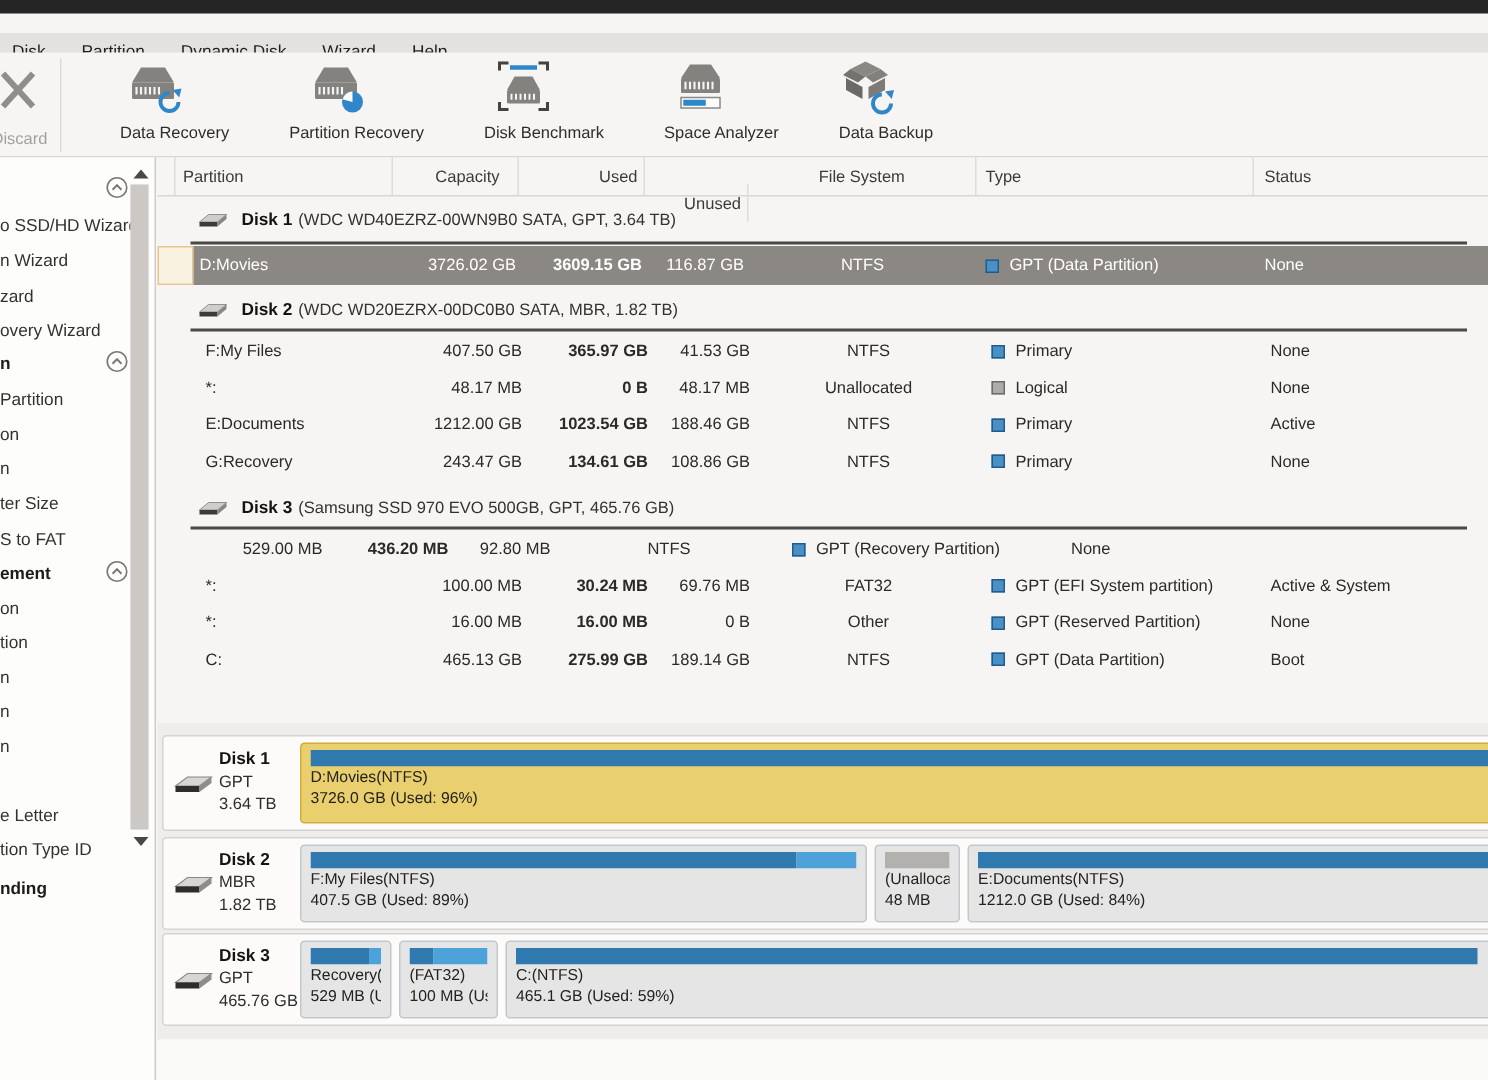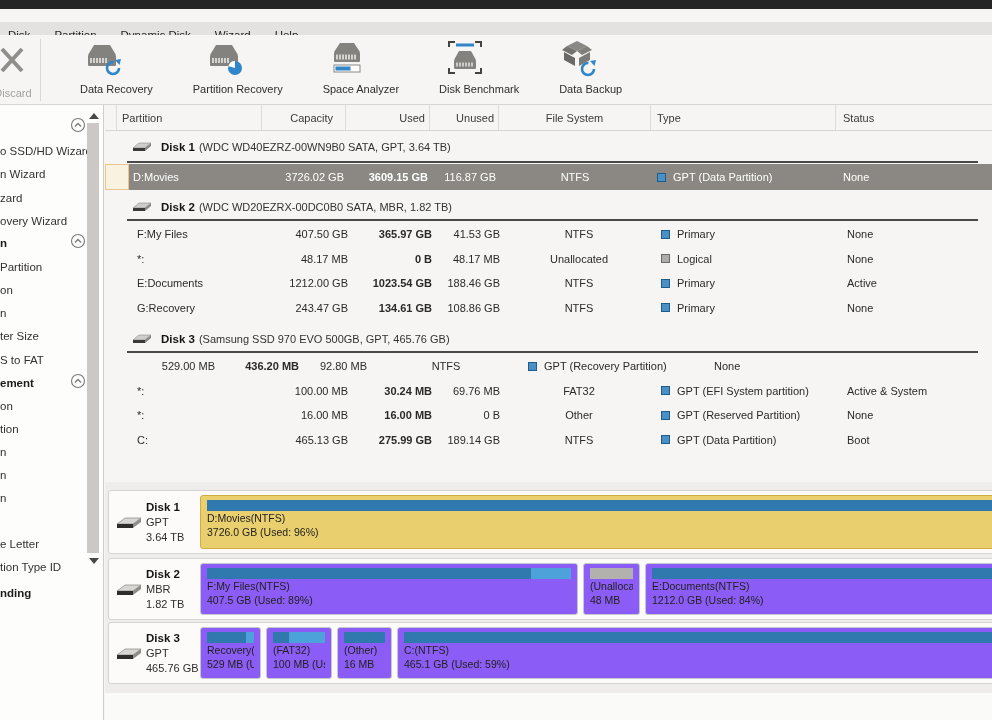--- a/index.html
+++ b/index.html
@@ -35,21 +35,21 @@
 
   
   #main { position:absolute; left:105px; top:105px; width:887px; height:615px; background:#f6f5f3; }
   #table-header { position:absolute; left:0; top:0; width:887px; height:26px; background:#f6f5f3; border-bottom:1px solid #d8d6d3; display:flex; font-size:11px; color:#3b3a38; }
   .hc { display:flex; align-items:center; border-right:1px solid #dedcd9; height:100%; }
   .hc.last { border-right:none; }
   .h-ind { width:12px; }
   .h-part { width:145px; padding-left:5px; }
   .h-cap { width:84px; justify-content:flex-end; padding-right:12px; }
   .h-used { width:84px; justify-content:flex-end; padding-right:4px; }
-  .h-unused { width:69px; justify-content:flex-end; padding-right:4px; }
+  .h-unused { width:69px; justify-content:flex-end; padding-right:4px;margin-top:18px; }
   .h-fs { width:152px; justify-content:center; }
   .h-type { width:185px; padding-left:6px; }
   .h-status { flex:1; padding-left:7px; }
 
   .disk-group-header { position:absolute; left:0; height:22px; display:flex; align-items:center; }
   .disk-group-header .dicon { margin-left:25px; }
   .disk-group-header .dtitle { font-weight:bold; font-size:11.5px; color:#141413; margin-left:7px; }
   .disk-group-header .dinfo { font-size:11px; color:#33322f; margin-left:4px; }
   .disk-underline { position:absolute; left:22px; width:851px; height:2px; background:#4b4947; }
 
@@ -71,21 +71,21 @@
 
   
   #bottom-panel { position:absolute; left:0; top:377px; width:887px; height:211px; background:#eeedeb; }
   .disk-card { position:absolute; left:3px; width:1500px; background:#fcfbfa; border:1px solid #d6d4d1; border-radius:3px; }
   .card-info { position:absolute; left:4px; top:0; width:88px; height:100%; }
   .card-disk-icon { position:absolute; left:1px; top:50%; margin-top:-7px; }
   .card-texts { position:absolute; left:33px; top:50%; transform:translateY(-50%); }
   .card-texts .nm { font-weight:bold; font-size:11.5px; color:#141413; line-height:15px; }
   .card-texts .sc, .card-texts .sz { font-size:11px; color:#2e2d2b; line-height:15px; white-space:nowrap; }
   .blocks { position:absolute; left:91px; top:4px; bottom:4px; display:flex; }
-  .pblock { flex:none; border:1px solid #c2c8cc; border-radius:3px; background:#8b5cf6; margin-right:5px; padding:4px 6px 2px 6px; overflow:hidden; }
+  .pblock { flex:none; border:1px solid #c2c8cc; border-radius:3px; background:#e5e5e5; margin-right:5px; padding:4px 6px 2px 6px; overflow:hidden; }
   .pblock.selected { background:#e9cf6d; border-color:#cfad41; }
   .pbar { height:11px; width:100%; display:flex; overflow:hidden; }
   .seg-used { background:#2f79ae; height:100%; }
   .seg-free { background:#4ca2d9; height:100%; flex:1; }
   .seg-unalloc { background:#b3b1ae; height:100%; width:100%; }
   .pblock .l1, .pblock .l2 { font-size:10.5px; color:#23221f; line-height:14px; white-space:nowrap; overflow:hidden; }
   #below-panel { position:absolute; left:0; top:588px; width:887px; height:27px; background:#fafaf9; }
 </style>
 </head>
 <body>
@@ -130,43 +130,43 @@
           <g stroke="#f6f5f3" stroke-width="1.4">
               <path d="M9 19 v5 M12 19 v5 M15 19 v5 M18 19 v5 M21 19 v5 M24 19 v5"></path>
             </g>
           <circle cx="31" cy="29" r="7" fill="#2f86c9"></circle>
           <path d="M31 29 L31 22 A7 7 0 0 0 24.3 27.2 Z" fill="#fdfdfc"></path>
         </svg>
         <div class="lbl">Partition Recovery</div>
       </div>
       <div class="tool-btn">
         <svg class="tool-ico" viewBox="0 0 40 42">
-          <path d="M13 4 h14 l6 9 H7 z" fill="#84827e"></path>
-          <rect x="7" y="13" width="26" height="10" rx="1" fill="#84827e"></rect>
-          <g stroke="#f6f5f3" stroke-width="1.4">
-              <path d="M10 15.5 v5 M13 15.5 v5 M16 15.5 v5 M19 15.5 v5 M22 15.5 v5 M25 15.5 v5 M28 15.5 v5"></path>
-            </g>
-          <rect x="7" y="26" width="26" height="7" fill="#fdfdfc" stroke="#8a8884"></rect>
-          <rect x="8.5" y="27.5" width="15" height="4" fill="#2f86c9"></rect>
-        </svg>
-        <div class="lbl">Space Analyzer</div>
-      </div>
-      <div class="tool-btn">
-        <svg class="tool-ico" viewBox="0 0 40 42">
           <g stroke="#45433f" stroke-width="2" fill="none">
             <path d="M4 8 v-5 h6 M30 3 h6 v5 M36 29 v5 h-6 M10 34 h-6 v-5"></path>
           </g>
           <rect x="11" y="4.5" width="18" height="3" fill="#2f86c9"></rect>
           <path d="M14 12 h12 l5 9 H9 z" fill="#84827e"></path>
           <rect x="9" y="21" width="22" height="9" rx="1" fill="#84827e"></rect>
           <g stroke="#f6f5f3" stroke-width="1.3">
               <path d="M12 23.5 v4 M15 23.5 v4 M18 23.5 v4 M21 23.5 v4 M24 23.5 v4 M27 23.5 v4"></path>
             </g>
         </svg>
         <div class="lbl">Disk Benchmark</div>
+      </div>
+      <div class="tool-btn">
+        <svg class="tool-ico" viewBox="0 0 40 42">
+          <path d="M13 4 h14 l6 9 H7 z" fill="#84827e"></path>
+          <rect x="7" y="13" width="26" height="10" rx="1" fill="#84827e"></rect>
+          <g stroke="#f6f5f3" stroke-width="1.4">
+              <path d="M10 15.5 v5 M13 15.5 v5 M16 15.5 v5 M19 15.5 v5 M22 15.5 v5 M25 15.5 v5 M28 15.5 v5"></path>
+            </g>
+          <rect x="7" y="26" width="26" height="7" fill="#fdfdfc" stroke="#8a8884"></rect>
+          <rect x="8.5" y="27.5" width="15" height="4" fill="#2f86c9"></rect>
+        </svg>
+        <div class="lbl">Space Analyzer</div>
       </div>
       <div class="tool-btn">
         <svg class="tool-ico" viewBox="0 0 40 42">
           <path d="M20 2 l10 5 l-10 5 l-10 -5 z" fill="#8a8884"></path>
           <path d="M10 7 l-5 4 l10 5 l5 -4 z" fill="#75736f"></path>
           <path d="M30 7 l5 4 l-10 5 l-5 -4 z" fill="#81807c"></path>
           <path d="M7 13 v8 l11 6 v-8 z" fill="#6b6965"></path>
           <path d="M33 13 v8 l-11 6 v-8 z" fill="#7d7b77"></path>
           <circle cx="31" cy="30" r="6" fill="none" stroke="#2f86c9" stroke-width="2.6" stroke-dasharray="28 10"></circle>
           <path d="M33 22 l6 -1 l-1.5 6 z" fill="#2f86c9"></path>
@@ -467,27 +467,20 @@
             <div class="l2">529 MB (Used: 82%)</div>
           </div>
           <div class="pblock" style="width:66px">
             <div class="pbar">
                 <div class="seg-used" style="width:30%"></div>
                 <div class="seg-free"></div>
               </div>
             <div class="l1">(FAT32)</div>
             <div class="l2">100 MB (Used: 30%)</div>
           </div>
-          <div class="pblock" style="width:55px">
-            <div class="pbar">
-                <div class="seg-used" style="width:100%"></div>
-              </div>
-            <div class="l1">(Other)</div>
-            <div class="l2">16 MB</div>
-          </div>
           <div class="pblock" style="width:1100px">
             <div class="pbar">
                 <div class="seg-used" style="width:59%"></div>
               </div>
             <div class="l1">C:(NTFS)</div>
             <div class="l2">465.1 GB (Used: 59%)</div>
           </div>
         </div>
       </div>
 

